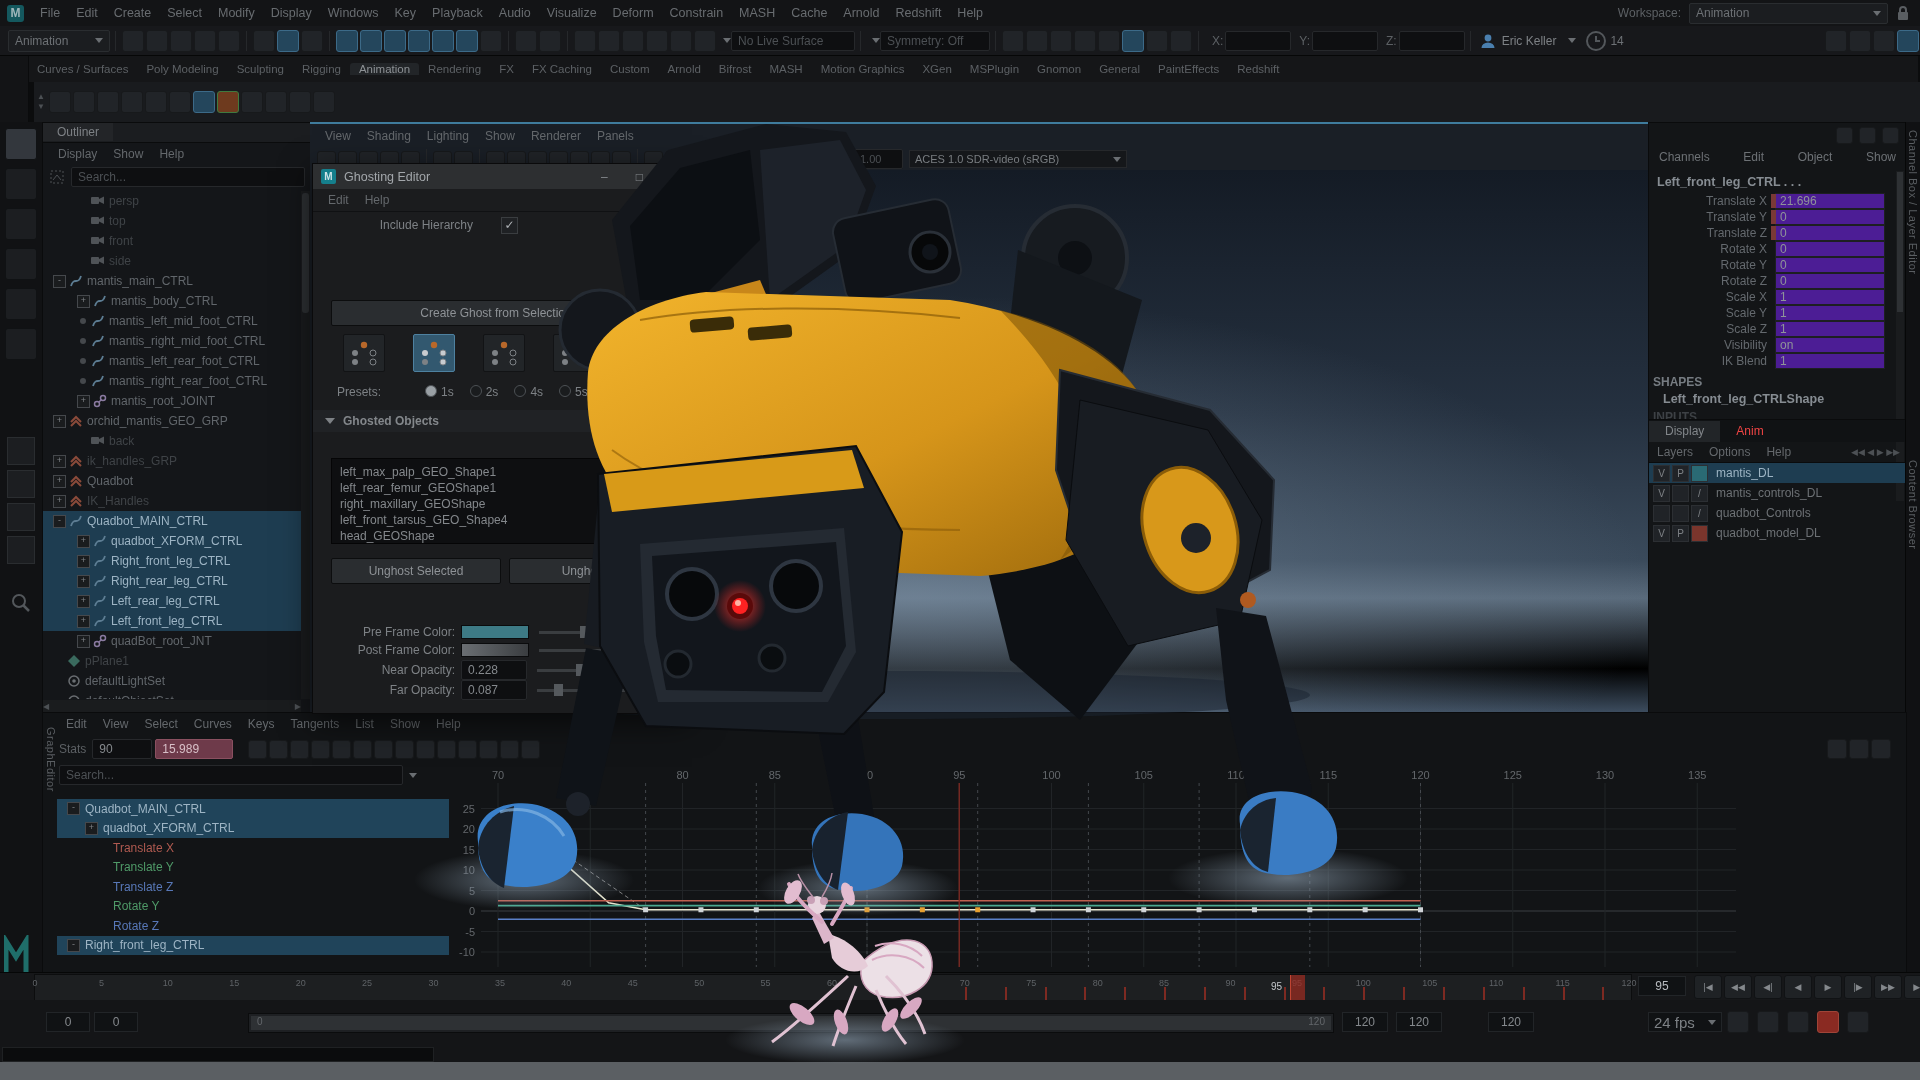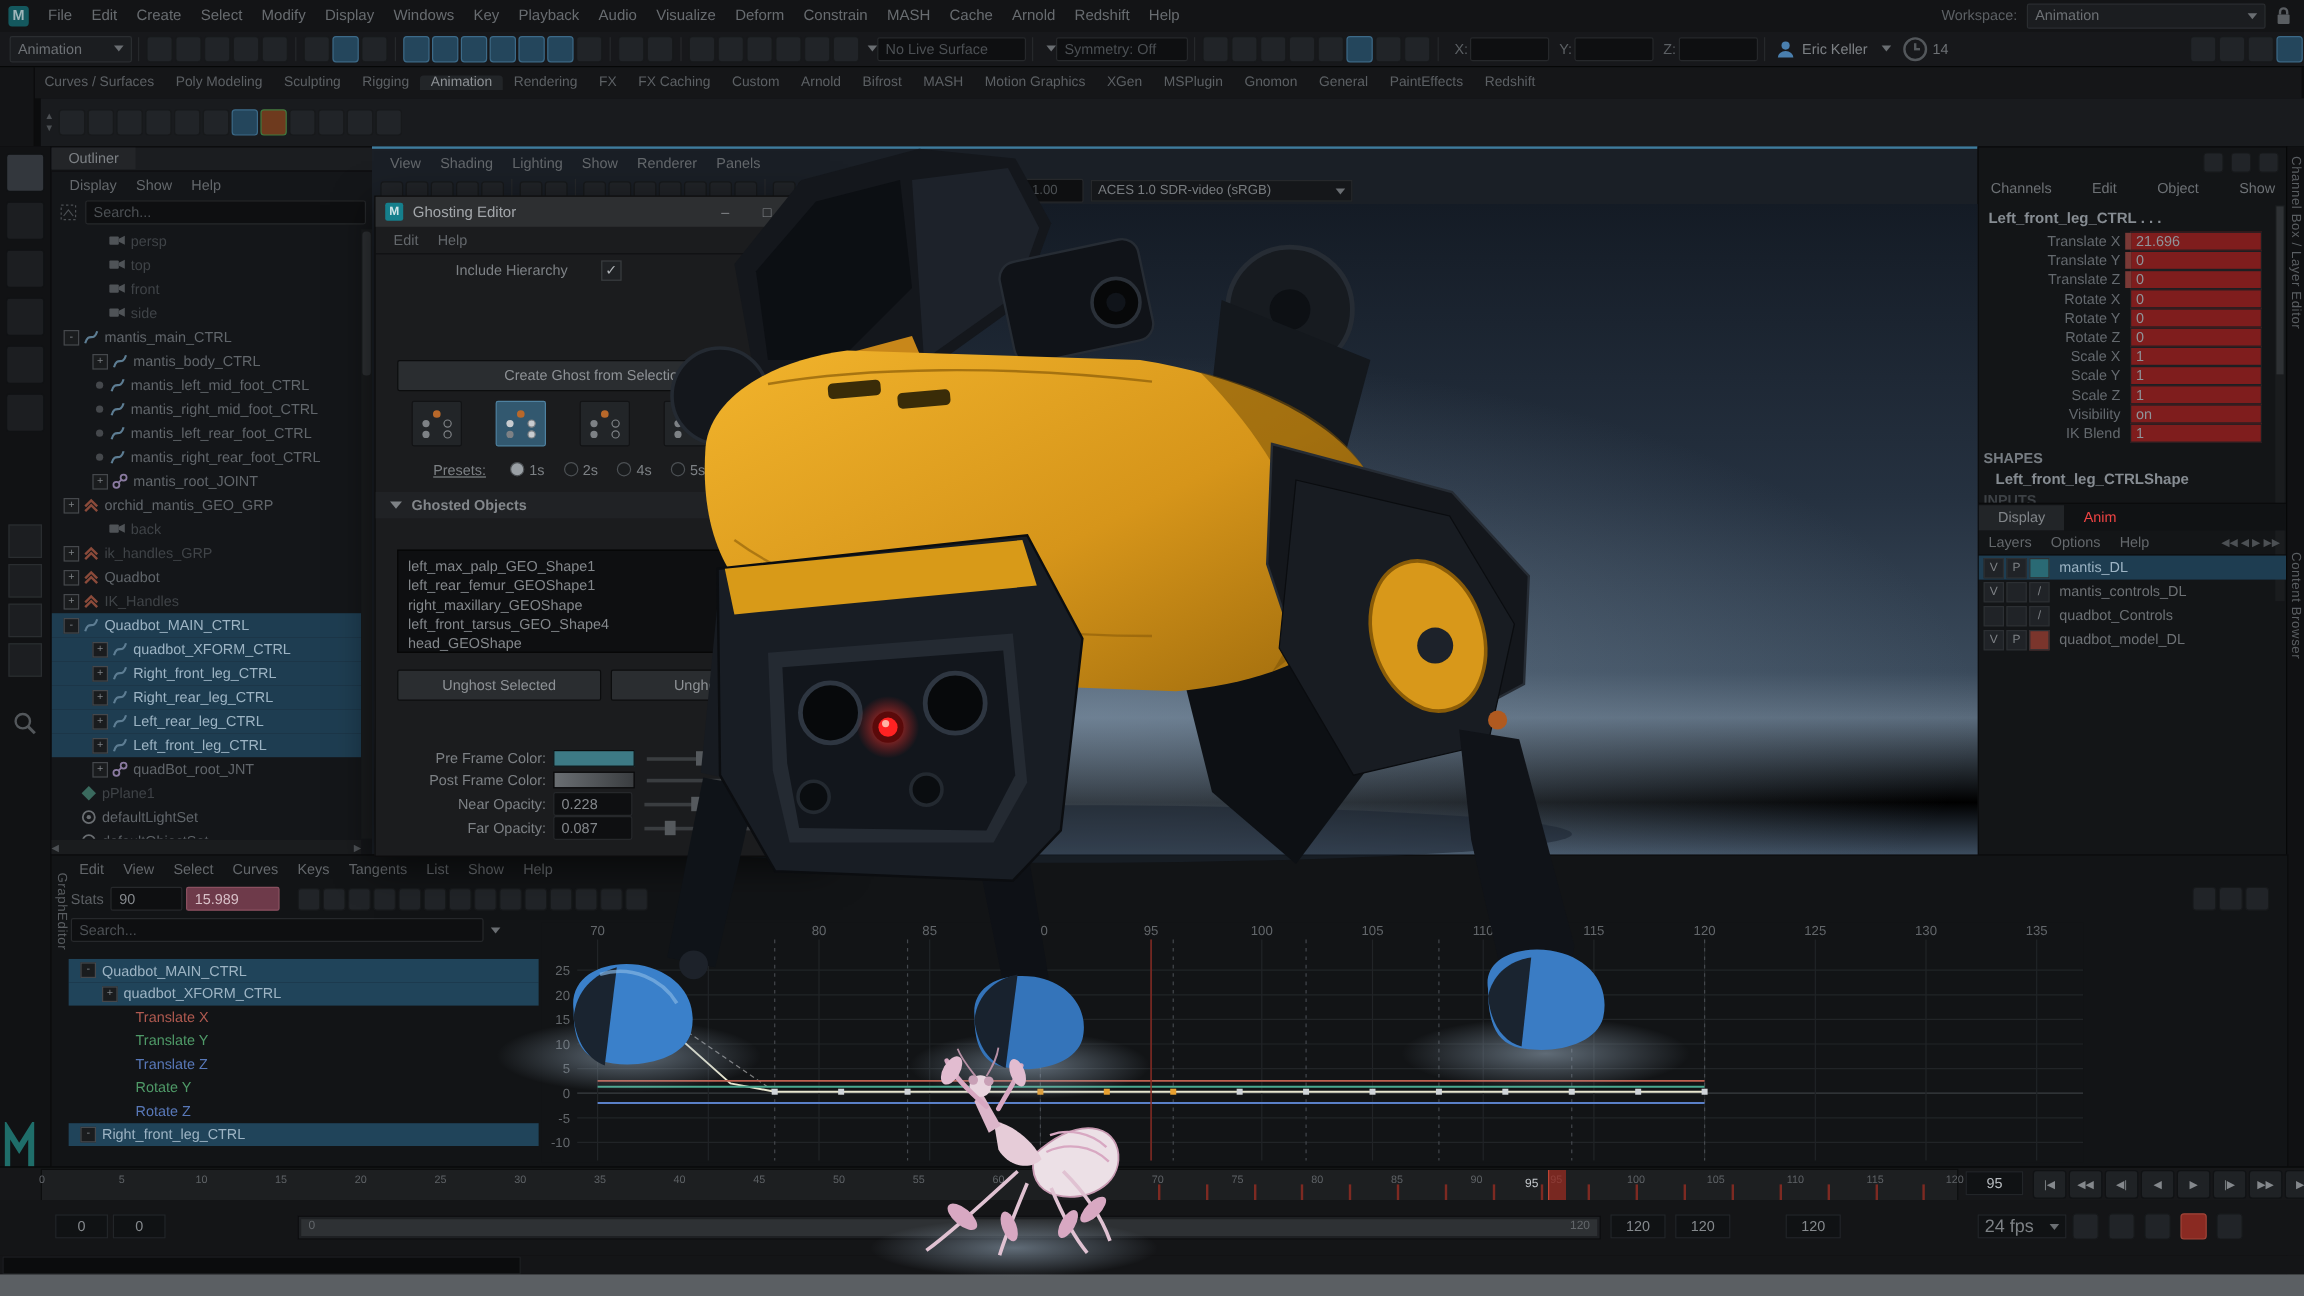--- a/index.html
+++ b/index.html
@@ -29,21 +29,21 @@
   .hdr{display:flex;align-items:center;height:22px;background:#202225;color:#83878b;font-weight:bold;}
   .tri{width:0;height:0;border-left:5px solid transparent;border-right:5px solid transparent;
        border-top:6px solid #7d8185;margin:0 8px 0 12px;}
   .gbtn{background:#2a2d30;border:1px solid #0c0d0e;border-radius:2px;color:#8e9296;
         text-align:center;position:absolute;height:24px;line-height:24px;}
   .gtype{width:40px;height:36px;background:#222528;border:1px solid #121315;border-radius:2px;}
   .gtype.sel{background:#32586f;border-color:#4e81a0;}
   .radio{width:10px;height:10px;border-radius:50%;border:1px solid #4c5054;background:#1a1c1e;display:inline-block;margin-right:4px;vertical-align:-1px;}
   .radio.on{background:#9aa0a5;}
   .chname{color:#64696e;text-align:right;width:118px;flex:none;}
-  .chval{background:#7f1d1d;border:1px solid #1d1f22;color:#8f9499;width:100px;height:14px;
+  .chval{background:#4c1d95;border:1px solid #1d1f22;color:#8f9499;width:100px;height:14px;
          line-height:14px;padding:0 4px;margin-left:8px;font-size:12px;}
   .keyed{width:5px;height:14px;background:#793936;position:absolute;left:122px;}
   .vtab{writing-mode:vertical-rl;color:#5a5e62;font-size:11px;letter-spacing:.5px;}
   .gerow{height:19.5px;display:flex;align-items:center;font-size:12px;}
   .gerow.sel{background:#20445a;color:#9db4c4;}
   .tnum{position:absolute;top:3px;font-size:9px;color:#5e6266;transform:translateX(-50%);}
   .tkey{position:absolute;top:12px;width:2px;height:14px;background:#7e2a22;}
   .trbtn{width:26px;height:22px;background:#1f2225;border:1px solid #101214;border-radius:3px;
          color:#84888c;font-size:9px;text-align:center;line-height:22px;margin-left:2px;}
   .rfield{background:#101214;border:1px solid #222528;color:#85898d;height:18px;line-height:18px;
@@ -918,21 +918,21 @@
       <div class="gtype"><svg width="40" height="36">
           <circle cx="20" cy="10" r="3.2" fill="#b8682a"></circle>
           <circle cx="11" cy="18" r="3" fill="#7d8185"></circle>
           <circle cx="29" cy="18" r="3" fill="#c8ccd0" stroke="#7d8185"></circle>
           <circle cx="11" cy="27" r="3" fill="#7d8185"></circle>
           <circle cx="29" cy="27" r="3" fill="none" stroke="#7d8185"></circle>
         </svg></div>
     </div>
 
   <div class="abs flex" style="left:0;top:218px;height:20px;">
-    <span style="width:92px;text-align:right;color:#7d8185;text-decoration:underline;">Presets:</span>
+    <span style="width:92px;text-align:center;color:#7d8185;">Presets:</span>
     <div id="ghost-presets" class="flex" style="margin-left:20px;gap:16px;">
         <span><span class="radio on"></span><span style="color: rgb(125, 129, 133);">1s</span></span>
         <span><span class="radio"></span><span style="color: rgb(125, 129, 133);">2s</span></span>
         <span><span class="radio"></span><span style="color: rgb(125, 129, 133);">4s</span></span>
         <span><span class="radio"></span><span style="color: rgb(125, 129, 133);">5s</span></span>
         <span><span class="radio"></span><span style="color: rgb(125, 129, 133);">10s</span></span>
       </div>
   </div>
 
   <div class="hdr abs" style="left:0;top:246px;width:100%;">

